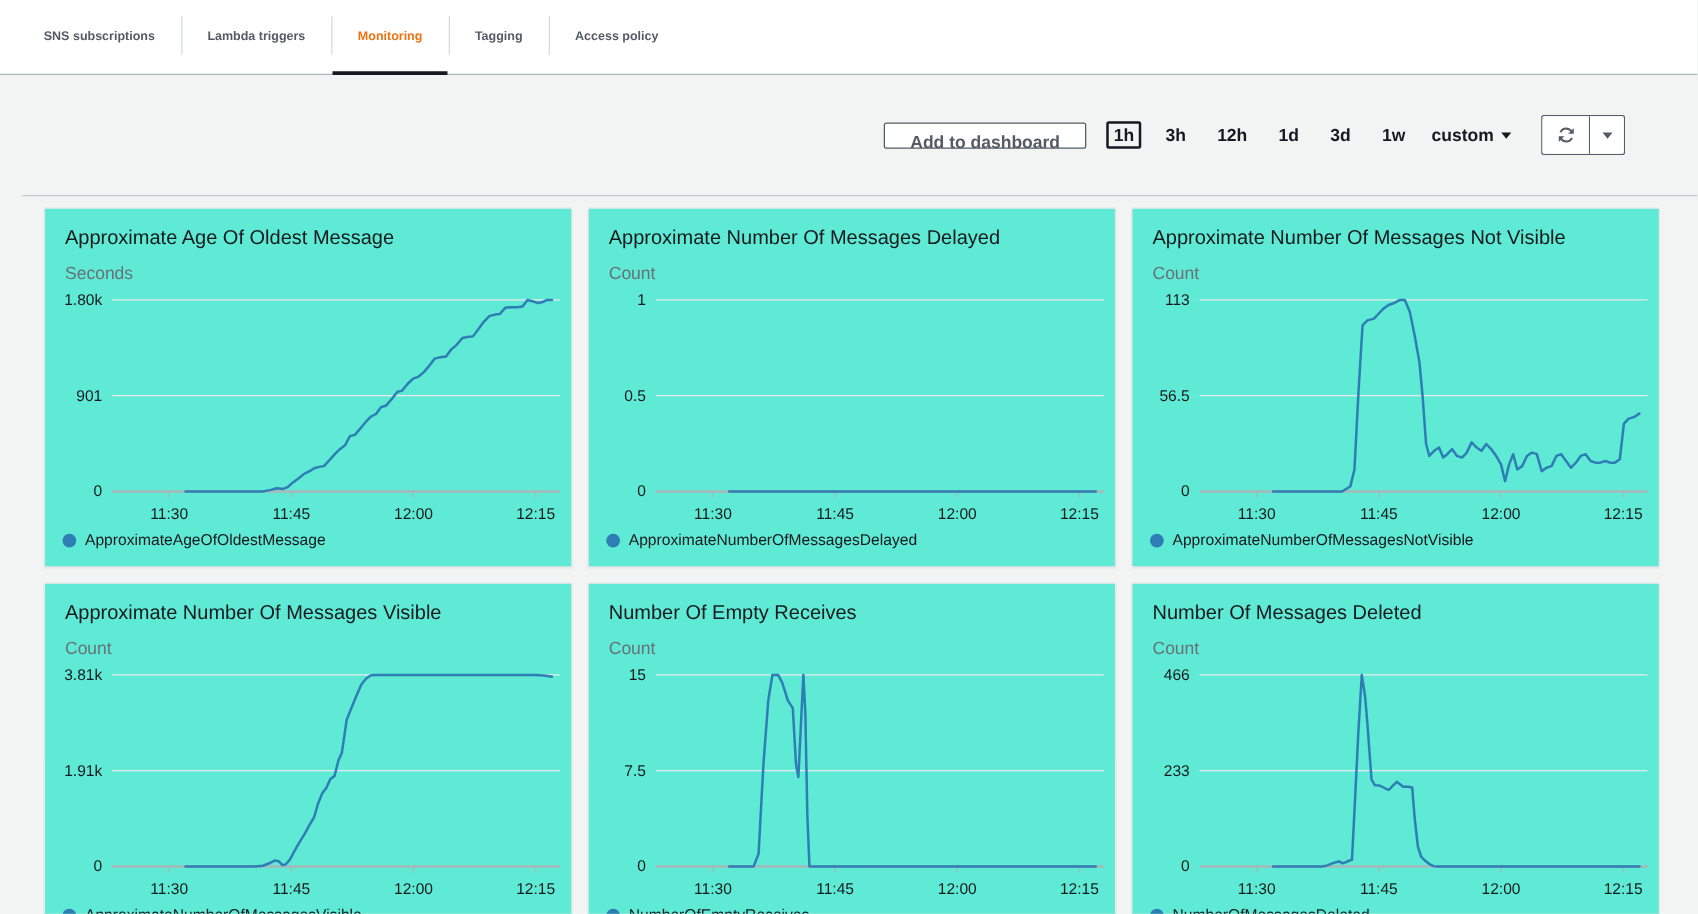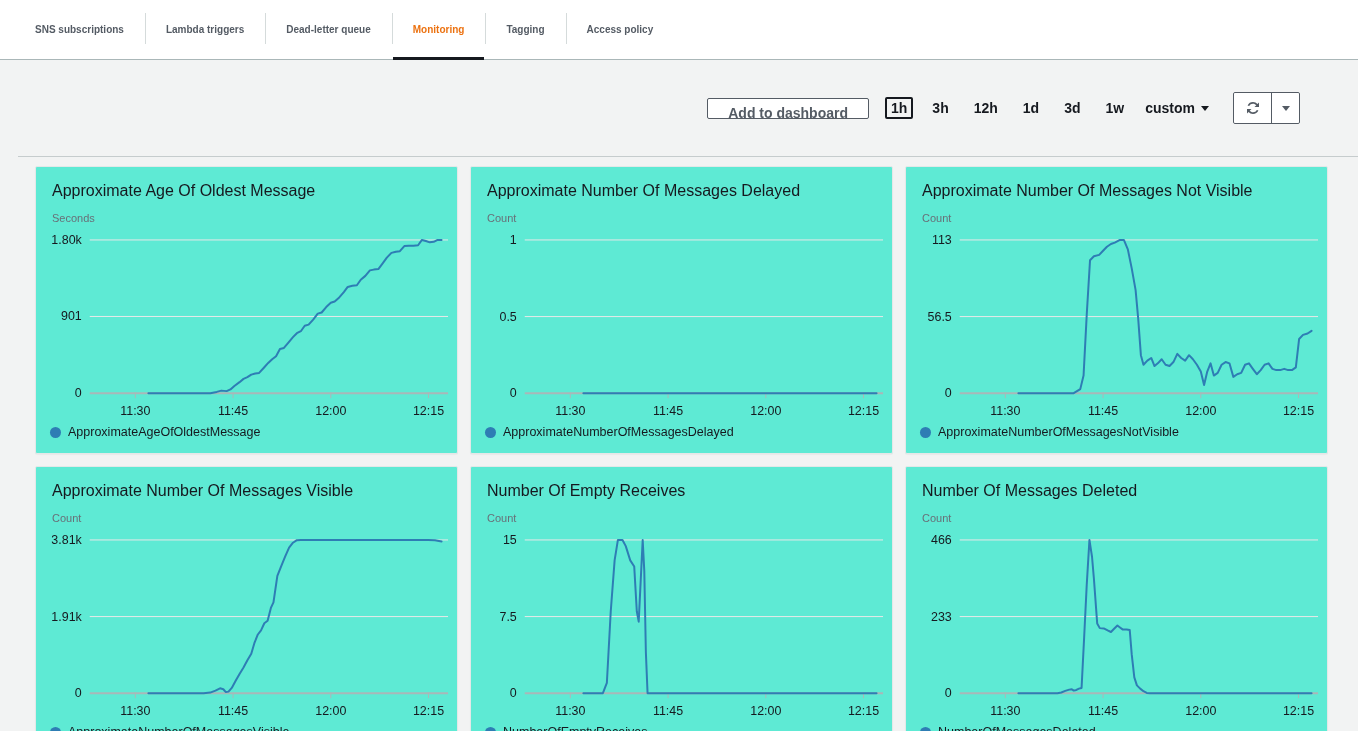--- a/index.html
+++ b/index.html
@@ -131,21 +131,21 @@
   }
   .card h3 {
     font-size: 16px;
     font-weight: 400;
     color: #16191f;
     line-height: 22px;
     padding: 0 16px;
     white-space: nowrap;
   }
   .unit {
-    font-size: 11px;
+    font-size: 14px;
     color: #687078;
     padding: 0 16px;
     margin-top: 9px;
     line-height: 15px;
   }
   svg.plot { display: block; width: 100%; margin-top: 2px; }
   svg.plot text { font-family: "Liberation Sans", sans-serif; }
   .legend {
     display: flex;
     align-items: center;
@@ -159,23 +159,20 @@
 </style>
 </head>
 <body>
 
 <div class="tabbar">
   <div class="tab">
       <span>SNS subscriptions</span>
     </div>
   <div class="tab">
       <span>Lambda triggers</span>
-    </div>
-  <div class="tab">
-      <span>Dead-letter queue</span>
     </div>
   <div class="tab active">
       <span>Monitoring</span>
     </div>
   <div class="tab">
       <span>Tagging</span>
     </div>
   <div class="tab">
       <span>Access policy</span>
     </div>

